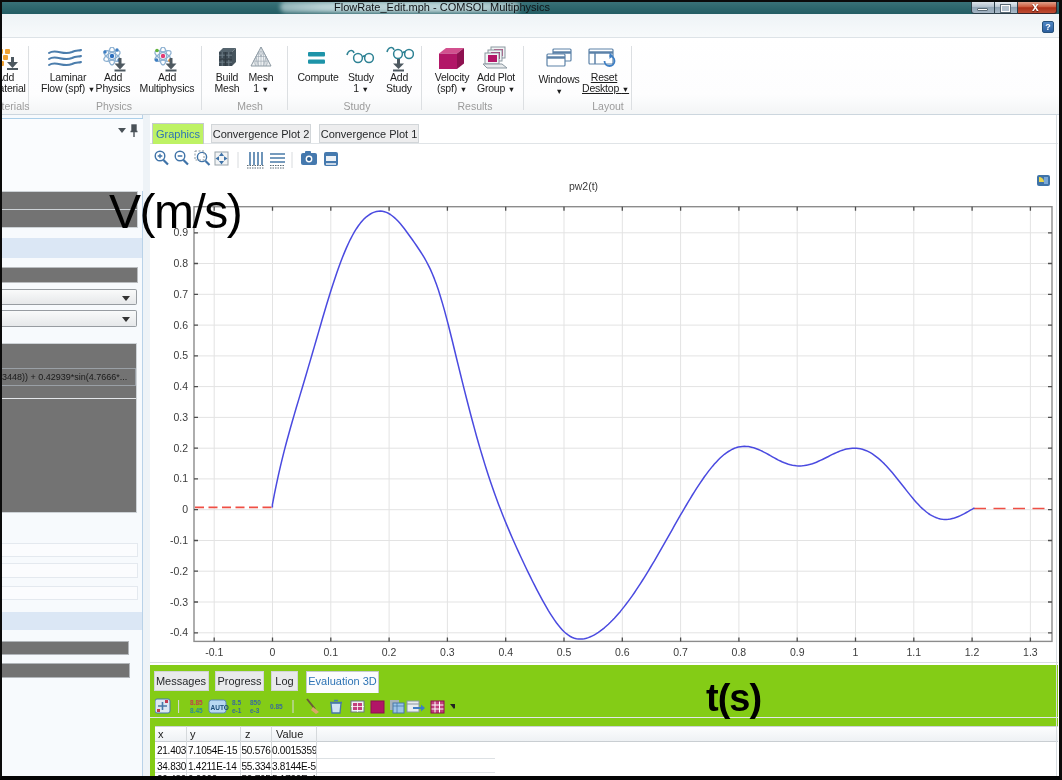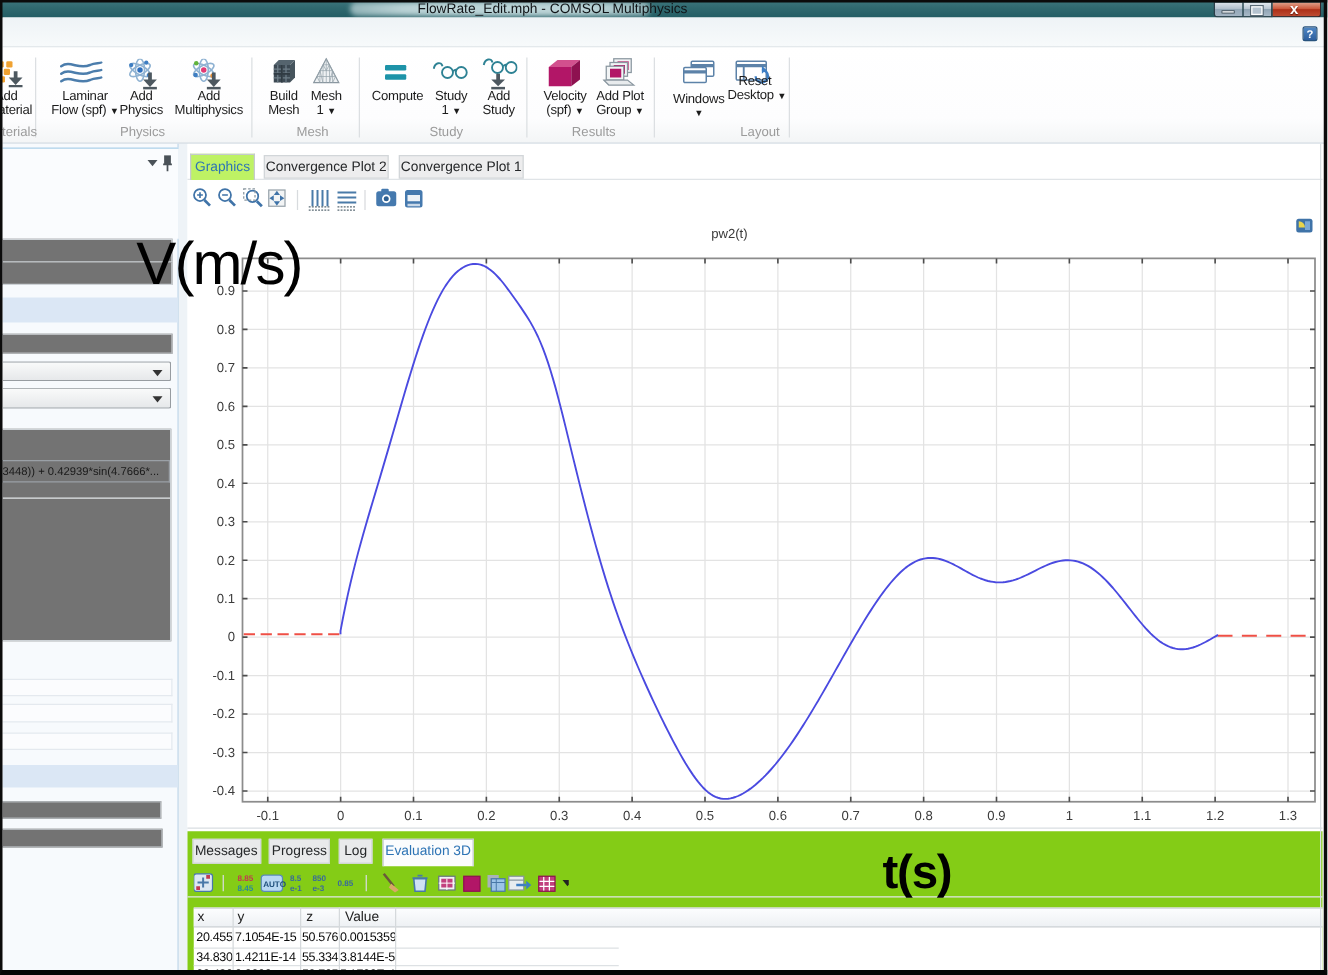--- a/index.html
+++ b/index.html
@@ -207,21 +207,21 @@
 
  <svg class="abs" style="left:586px;top:10px;" width="28" height="20" viewBox="0 0 28 20">
   <g fill="none" stroke="#5c82a8" stroke-width="1.2">
    <rect x="1" y="1" width="24" height="15" rx="1" fill="#fff"></rect>
    <path d="M1 4.5 L25 4.5" stroke-width="2.5"></path>
    <path d="M7 4.5 L7 16" stroke-width="1.5"></path>
   </g>
   <path d="M21.5 8 a5 5 0 1 1 -5 5" fill="none" stroke="#3d7ec4" stroke-width="1.8"></path>
   <polygon points="21.5,4.5 21.5,11 25,7.8" fill="#3d7ec4"></polygon>
  </svg>
- <div class="rlabel" style="left:580px;top:22px;width:44px;">Reset<br>Desktop <span style="font-size:7.5px;">▼</span></div>
+ <div class="rlabel" style="left:580px;top:34px;width:44px;text-decoration:underline;">Reset<br>Desktop <span style="font-size:7.5px;">▼</span></div>
  <div class="rgroup" style="left:-15px;width:40px;">Materials</div>
  <div class="rgroup" style="left:90px;width:44px;">Physics</div>
  <div class="rgroup" style="left:226px;width:44px;">Mesh</div>
  <div class="rgroup" style="left:333px;width:44px;">Study</div>
  <div class="rgroup" style="left:451px;width:44px;">Results</div>
  <div class="rgroup" style="left:584px;width:44px;">Layout</div>
 </div>
 <div class="abs" id="leftpanel">
  <div class="abs" style="left:0;top:3px;width:141px;height:72px;background:#fafcfe;border-top:1px solid #abcfe9;"></div>
  <div class="abs" style="left:116px;top:13px;width:0;height:0;border:4px solid transparent;border-top:5px solid #4a5258;"></div>
@@ -375,21 +375,21 @@
   <polygon points="295,6 303,6 299,11" fill="#222"></polygon>
  </svg>
  <div class="abs" style="left:0;top:52px;width:908px;height:1px;background:#e2e6e9;"></div>
 
  <div class="abs" style="left:5px;top:61px;width:903px;height:50px;background:#fff;"></div>
  <div class="abs" style="left:5px;top:61px;width:903px;height:16px;background:linear-gradient(180deg,#fcfdfe,#eef1f4);border-top:1px solid #cdd2d6;border-bottom:1px solid #c9ced2;box-sizing:border-box;"></div>
  <div class="cell" style="left:8px;top:62px;color:#222;">x</div>
  <div class="cell" style="left:40px;top:62px;color:#222;">y</div>
  <div class="cell" style="left:95px;top:62px;color:#222;">z</div>
  <div class="cell" style="left:126px;top:62px;color:#222;">Value</div>
- <div class="dcell" style="left:7px;top:78px;">20.455</div>
+ <div class="dcell" style="left:7px;top:78px;">21.403</div>
     <div class="dcell" style="left:38px;top:78px;">7.1054E-15</div>
     <div class="dcell" style="left:91.5px;top:78px;">50.576</div>
     <div class="dcell" style="left:122px;top:78px;">0.0015359</div>
  <div class="dcell" style="left:7px;top:93.5px;">34.830</div>
     <div class="dcell" style="left:38px;top:93.5px;">1.4211E-14</div>
     <div class="dcell" style="left:91.5px;top:93.5px;">55.334</div>
     <div class="dcell" style="left:122px;top:93.5px;">3.8144E-5</div>
  <div class="dcell" style="left:7px;top:106.5px;">29.430</div>
     <div class="dcell" style="left:38px;top:106.5px;">0.0000</div>
     <div class="dcell" style="left:91.5px;top:106.5px;">52.705</div>

